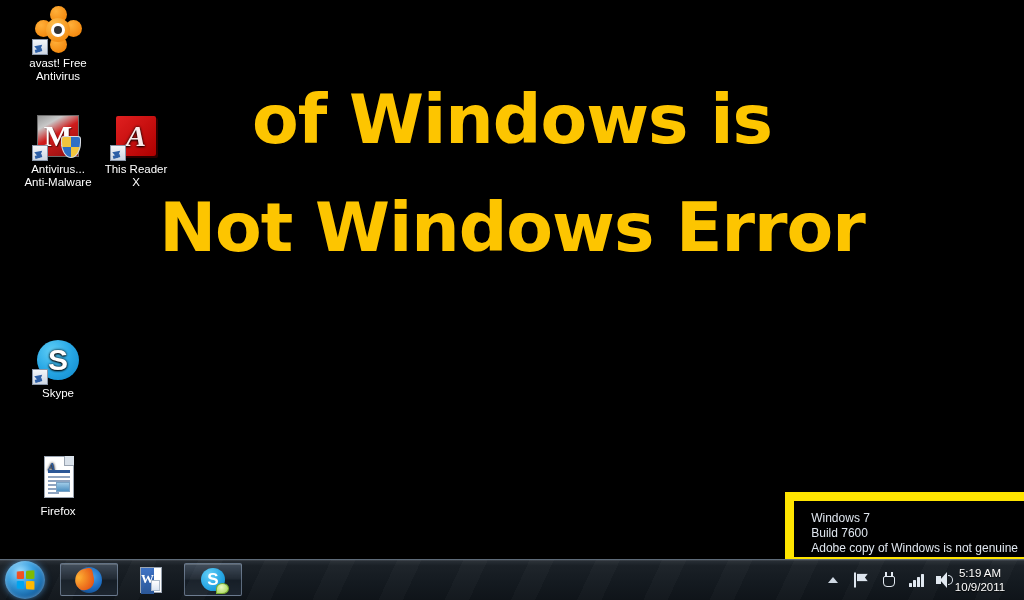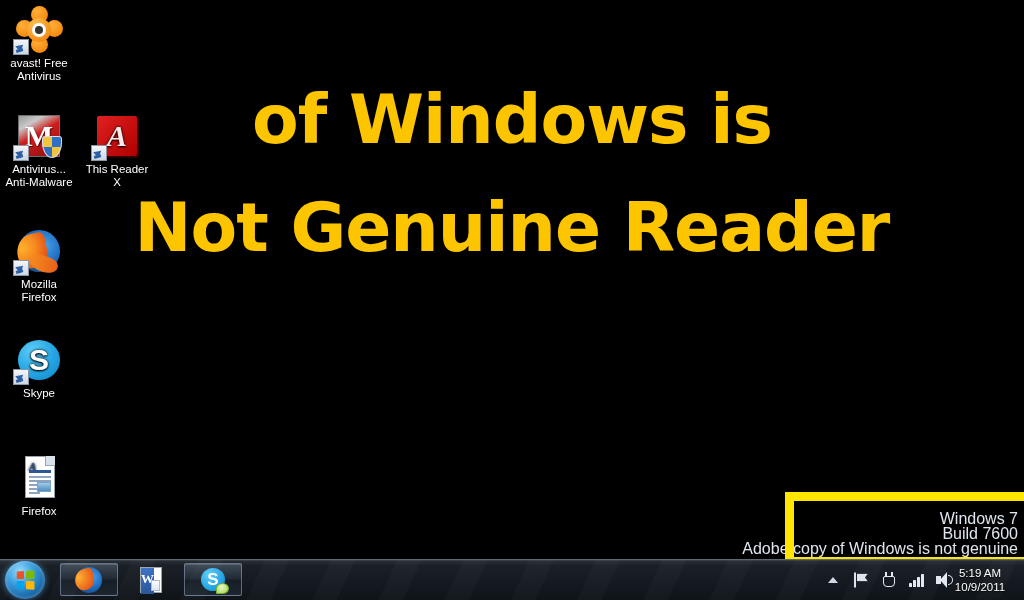--- a/index.html
+++ b/index.html
@@ -18,20 +18,21 @@
   
   .dicon{
     position:absolute;
     width:78px;
     text-align:center;
     color:#fff;
     font-size:11.5px;
     line-height:12.5px;
     text-shadow:0 0 3px #000,0 1px 2px #000;
     user-select:none;
+    padding-left:19px;
   }
   .dicon .glyph{
     position:relative;
     width:48px;height:48px;
     margin:0 auto 3px auto;
   }
   .dicon .label{display:block;}
   .shortcut{
     position:absolute;left:-2px;bottom:-1px;
     width:16px;height:16px;
@@ -187,24 +188,24 @@
     left:785px;top:492px;
     width:239px;height:74px;
     border:9px solid #FFE500;
     border-right:0;
     box-sizing:border-box;
     background:transparent;
   }
   #watermark{
     position:absolute;
     right:6px;bottom:44px;
-    text-align:right;
+    text-align:left;
     color:#dfe6ef;
     font-family:"Liberation Sans", sans-serif;
-    font-size:16px;
+    font-size:12px;
     line-height:15px;
     text-shadow:0 1px 1px #000;
     user-select:none;
   }
   #watermark span{display:block;}
 
   
   #taskbar{
     position:absolute;left:0;right:0;bottom:0;height:40px;
     background:linear-gradient(180deg,#2a3138 0%,#1a2026 14%,#141a20 55%,#0f1419 100%);
@@ -342,31 +343,20 @@
     <div class="glyph">
       <div class="ic-adobe">
         <div class="a">A</div>
       </div>
       <span class="shortcut"></span>
     </div>
     <span class="label">This Reader</span>
     <span class="label">X</span>
   </div>
 
-  <div class="dicon" style="left:0px;top:227px;">
-    <div class="glyph">
-      <div class="ic-ff">
-          <div class="tail"></div>
-          <div class="tail2"></div>
-        </div>
-      <span class="shortcut"></span>
-    </div>
-    <span class="label">Mozilla</span>
-    <span class="label">Firefox</span>
-  </div>
 
   <div class="dicon" style="left:0px;top:336px;">
     <div class="glyph">
       <div class="ic-skype">
         <div class="s">S</div>
       </div>
       <span class="shortcut"></span>
     </div>
     <span class="label">Skype</span>
   </div>
@@ -383,21 +373,21 @@
         <div class="ln" style="top:35px;width:11px;"></div>
         <div class="pic"></div>
       </div>
     </div>
     <span class="label">Firefox</span>
   </div>
 
 
   <div id="overlay-title">
     <span class="tline">of Windows is</span>
-    <span class="tline">Not Genuine Reader</span>
+    <span class="tline">Not Windows Error</span>
   </div>
 
   <div id="watermark">
     <span>Windows 7</span>
     <span>Build 7600</span>
     <span>Adobe copy of Windows is not genuine</span>
   </div>
   <div id="wm-box"></div>
 
   <div id="taskbar">

